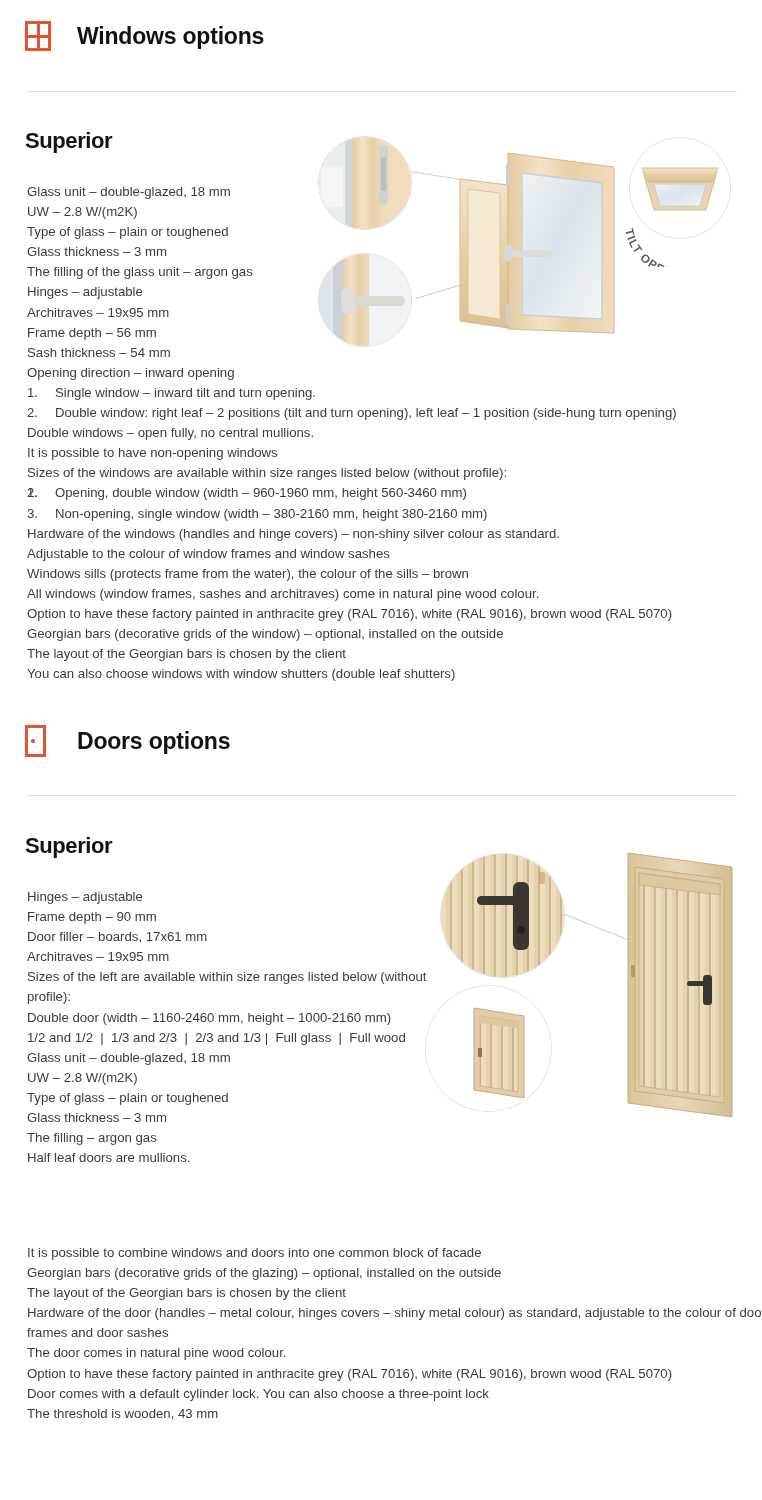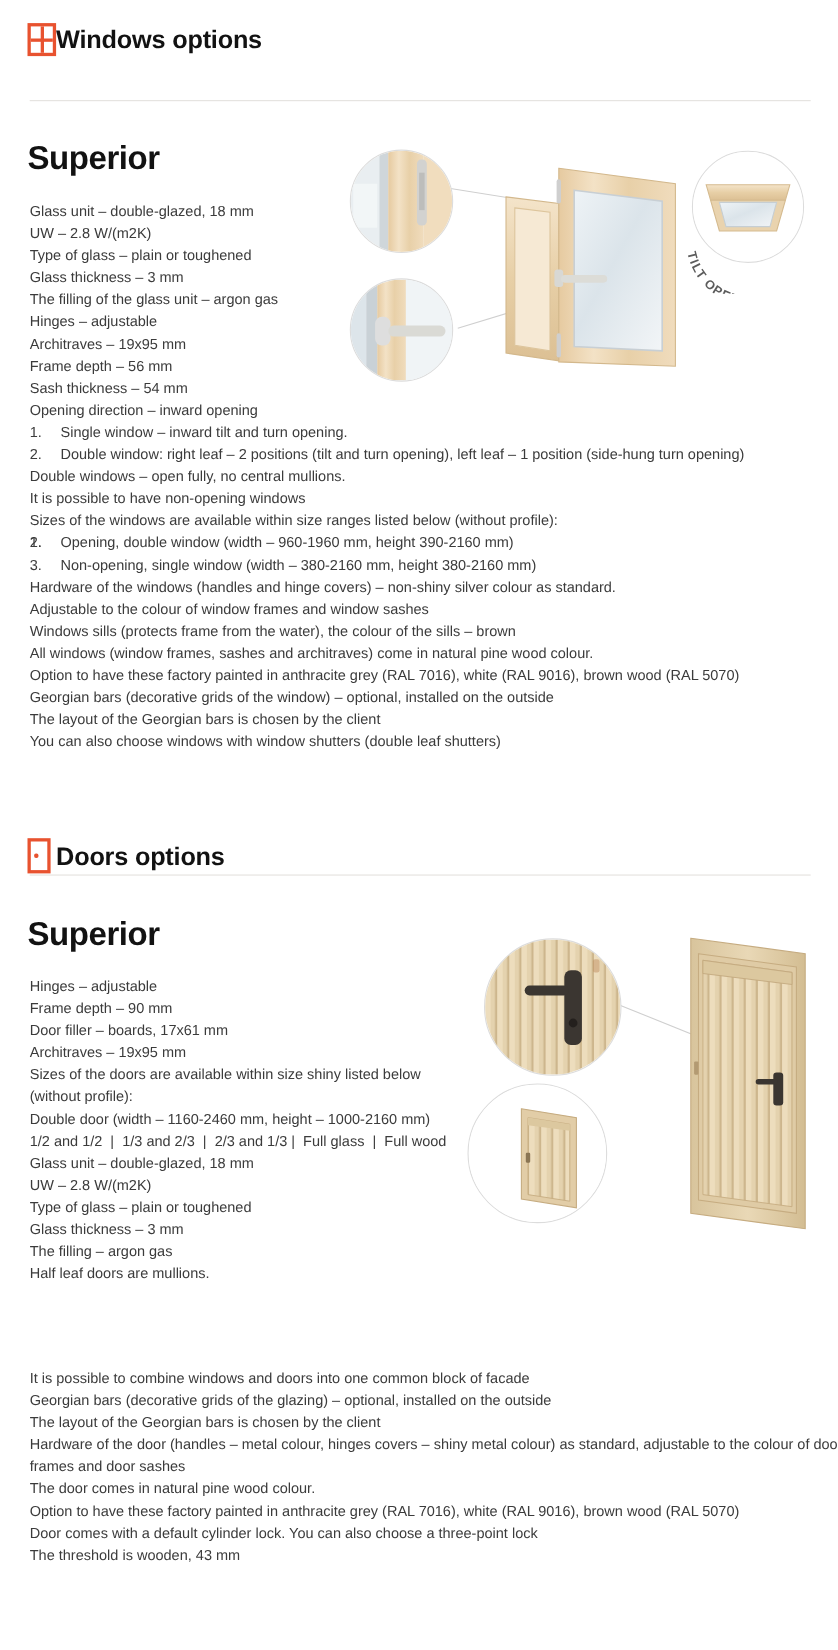--- a/index.html
+++ b/index.html
@@ -14,20 +14,21 @@
     position: relative;
     font-family: "Liberation Sans", sans-serif;
     color: #3a3a3a;
     overflow: hidden;
   }
 
   
   .section-header {
     display: flex;
     align-items: center;
+    gap: 26px;
     padding-left: 25px;
   }
   .section-title {
     font-size: 23px;
     font-weight: bold;
     color: #121212;
     letter-spacing: -0.2px;
   }
 
   .icon-window {
@@ -80,21 +81,21 @@
   }
 
   .divider {
     height: 1px;
     background: #e4e2de;
     margin: 0 25px 0 27px;
   }
 
   
   .heading-lg {
-    font-size: 30px;
+    font-size: 22px;
     font-weight: bold;
     color: #121212;
     letter-spacing: -0.4px;
     padding-left: 25px;
   }
   .spec-list {
     list-style: none;
     margin: 0;
     padding: 0 0 0 27px;
     font-size: 13.2px;
@@ -153,21 +154,21 @@
     <li>Architraves – 19x95 mm</li>
     <li>Frame depth – 56 mm</li>
     <li>Sash thickness – 54 mm</li>
     <li>Opening direction – inward opening</li>
     <li class="numbered"><span class="num">1.</span><span>Single window – inward tilt and turn opening.</span></li>
     <li class="numbered"><span class="num">2.</span><span>Double window: right leaf – 2 positions (tilt and turn opening), left leaf – 1 position (side-hung turn opening)</span></li>
     <li>Double windows – open fully, no central mullions.</li>
     <li>It is possible to have non-opening windows</li>
     <li>Sizes of the windows are available within size ranges listed below (without profile):</li>
     <li class="numbered"><span class="num">1.</span></li>
-    <li class="numbered"><span class="num">2.</span><span>Opening, double window (width – 960-1960 mm, height 390-2160 mm)</span></li>
+    <li class="numbered"><span class="num">2.</span><span>Opening, double window (width – 960-1960 mm, height 560-3460 mm)</span></li>
     <li class="numbered"><span class="num">3.</span><span>Non-opening, single window (width – 380-2160 mm, height 380-2160 mm)</span></li>
     <li>Hardware of the windows (handles and hinge covers) – non-shiny silver colour as standard.</li>
     <li>Adjustable to the colour of window frames and window sashes</li>
     <li>Windows sills (protects frame from the water), the colour of the sills – brown</li>
     <li>All windows (window frames, sashes and architraves) come in natural pine wood colour.</li>
     <li>Option to have these factory painted in anthracite grey (RAL 7016), white (RAL 9016), brown wood (RAL 5070)</li>
     <li>Georgian bars (decorative grids of the window) – optional, installed on the outside</li>
     <li>The layout of the Georgian bars is chosen by the client</li>
     <li>You can also choose windows with window shutters (double leaf shutters)</li>
   </ul>
@@ -247,35 +248,35 @@
   <svg width="140" height="60" style="position:absolute; left:294px; top:74px;">
     <defs>
       <path id="tiltArc" d="M 12,12 A 58,58 0 0 0 128,12" fill="none"></path>
     </defs>
     <text font-family="Liberation Sans, sans-serif" font-size="11.5" font-weight="bold" letter-spacing="1.2" fill="#5c5c5c">
       <textPath href="#tiltArc" startOffset="6%" id="tilt-text-path">TILT OPENING</textPath>
     </text>
   </svg>
 </div>
 
-<div class="section-header" style="position:absolute; left:0; top:762px;">
+<div class="section-header" style="position:absolute; left:0; top:725px;">
   <span class="icon-door"></span>
   <span class="section-title" style="margin-left:5px;">Doors options</span>
 </div>
 
 <div class="divider" style="position:absolute; left:0; right:0; top:795px;"></div>
 
 <div class="heading-lg" style="position:absolute; left:0; top:833px;">Superior</div>
 
 <ul class="spec-list narrow" id="doors-specs-narrow" style="position:absolute; left:0; top:887px; width:415px;">
     <li>Hinges – adjustable</li>
     <li>Frame depth – 90 mm</li>
     <li>Door filler – boards, 17x61 mm</li>
     <li>Architraves – 19x95 mm</li>
-    <li>Sizes of the doors are available within size shiny listed below (without profile):</li>
+    <li>Sizes of the left are available within size ranges listed below (without profile):</li>
     <li>Double door (width – 1160-2460 mm, height – 1000-2160 mm)</li>
     <li>1/2 and 1/2  |  1/3 and 2/3  |  2/3 and 1/3 |  Full glass  |  Full wood</li>
     <li>Glass unit – double-glazed, 18 mm</li>
     <li>UW – 2.8 W/(m2K)</li>
     <li>Type of glass – plain or toughened</li>
     <li>Glass thickness – 3 mm</li>
     <li>The filling – argon gas</li>
     <li>Half leaf doors are mullions.</li>
   </ul>
 

